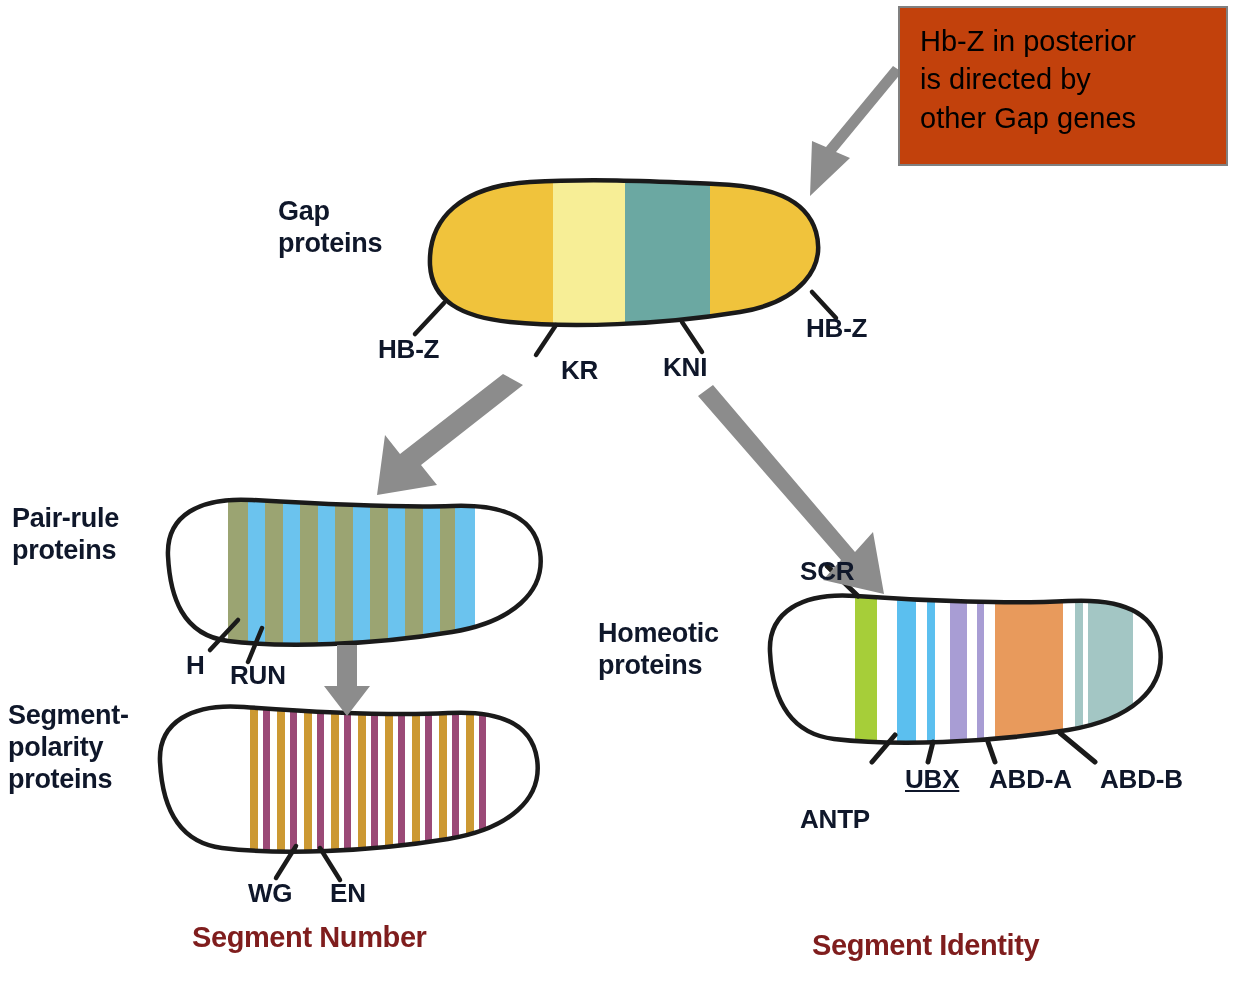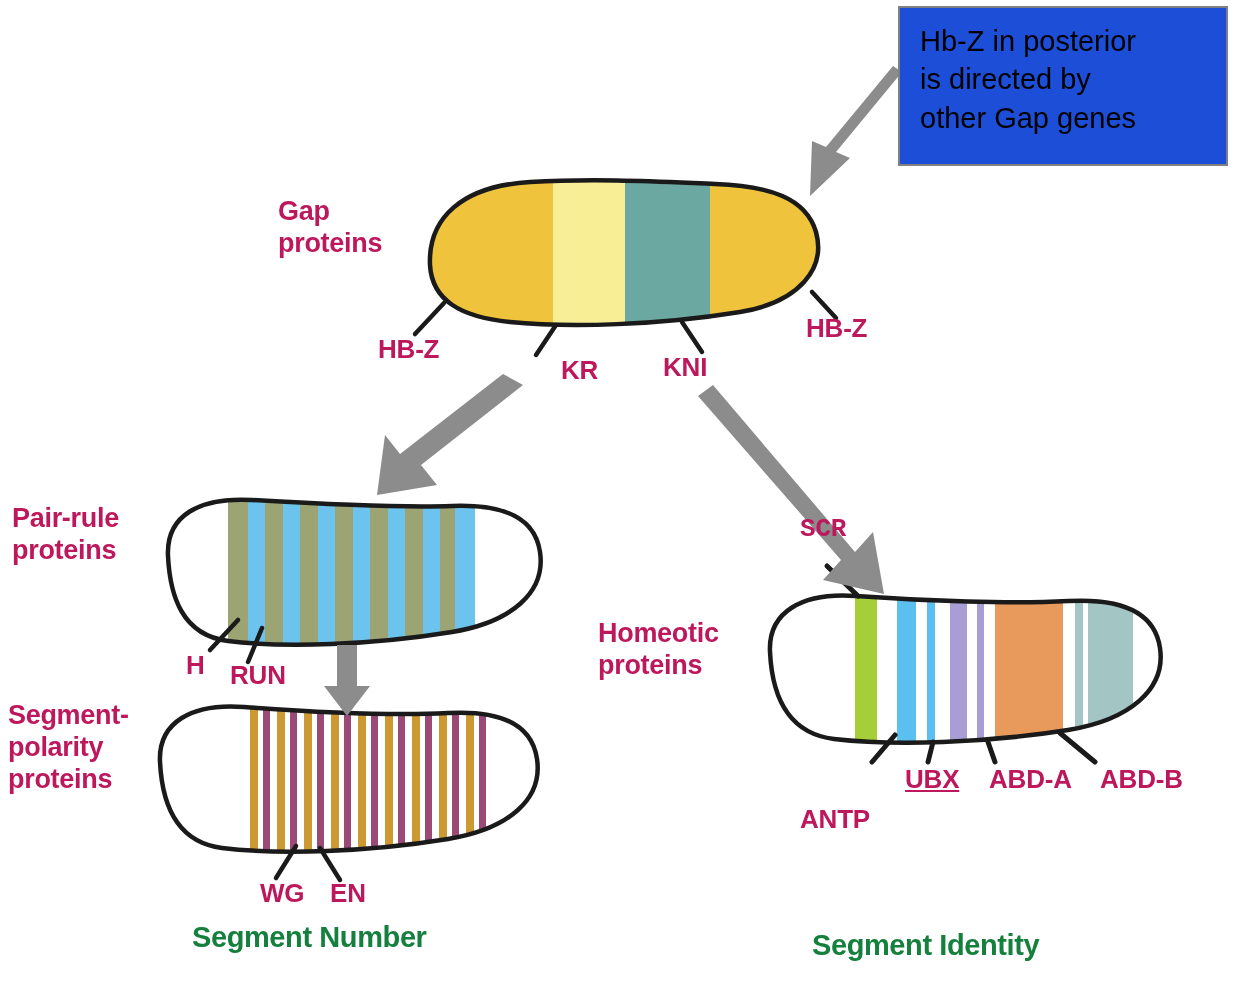--- a/index.html
+++ b/index.html
@@ -17,45 +17,45 @@
   #canvas {
     position: absolute;
     left: 0; top: 0;
     width: 1236px;
     height: 1000px;
   }
   .lbl {
     position: absolute;
     font-family: "Liberation Sans", sans-serif;
     font-weight: bold;
-    color: #be185d;
+    color: #0f172a;
     line-height: 1.18;
     white-space: pre;
   }
   .lbl-big {
     font-size: 27px;
     letter-spacing: -0.3px;
   }
   .lbl-gene {
     font-size: 26px;
     letter-spacing: -0.2px;
   }
   .lbl-title {
     font-size: 29px;
     letter-spacing: -0.4px;
-    color: #15803d;
+    color: #7f1d1d;
   }
   .note-box {
     position: absolute;
     left: 898px;
     top: 6px;
     width: 330px;
     height: 160px;
     border: 2px solid #808080;
-    background: #1d4ed8;
+    background: #c2410c;
     box-sizing: border-box;
     padding: 14px 16px 0 20px;
   }
   .note-text {
     font-family: "Liberation Sans", sans-serif;
     font-size: 29px;
     font-weight: normal;
     color: #000000;
     line-height: 1.32;
     white-space: pre-line;
@@ -268,26 +268,26 @@
 <div class="lbl lbl-big" style="left:12px; top:503px;">Pair-rule
 proteins</div>
 
 <div class="lbl lbl-gene" style="left:186px; top:650px;">H</div>
 <div class="lbl lbl-gene" style="left:230px; top:660px;text-align:center;">RUN</div>
 
 <div class="lbl lbl-big" style="left:8px; top:700px;">Segment-
 polarity
 proteins</div>
 
-<div class="lbl lbl-gene" style="left:260px; top:878px;">WG</div>
+<div class="lbl lbl-gene" style="left:248px; top:878px;">WG</div>
 <div class="lbl lbl-gene" style="left:330px; top:878px;">EN</div>
 
 <div class="lbl lbl-big" style="left:598px; top:618px;">Homeotic
 proteins</div>
 
-<div class="lbl lbl-gene" style="left:800px; top:514px;font-family:Liberation Mono, monospace;">SCR</div>
+<div class="lbl lbl-gene" style="left:800px; top:556px;">SCR</div>
 <div class="lbl lbl-gene" style="left:800px; top:804px;">ANTP</div>
 <div class="lbl lbl-gene" style="left:905px; top:764px;text-decoration:underline;">UBX</div>
 <div class="lbl lbl-gene" style="left:989px; top:764px;">ABD-A</div>
 <div class="lbl lbl-gene" style="left:1100px; top:764px;">ABD-B</div>
 
 <div class="lbl lbl-title" style="left:192px; top:920px;">Segment Number</div>
 <div class="lbl lbl-title" style="left:812px; top:920px;margin-top:8px;">Segment Identity</div>
 
 </body></html>

